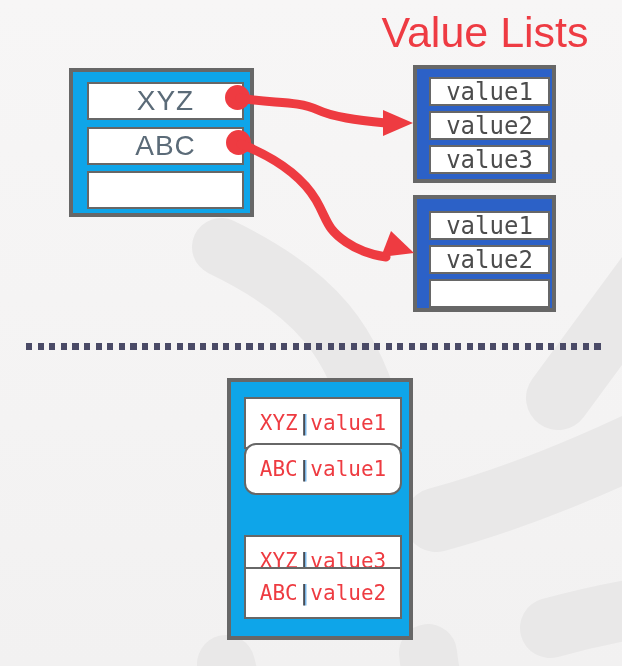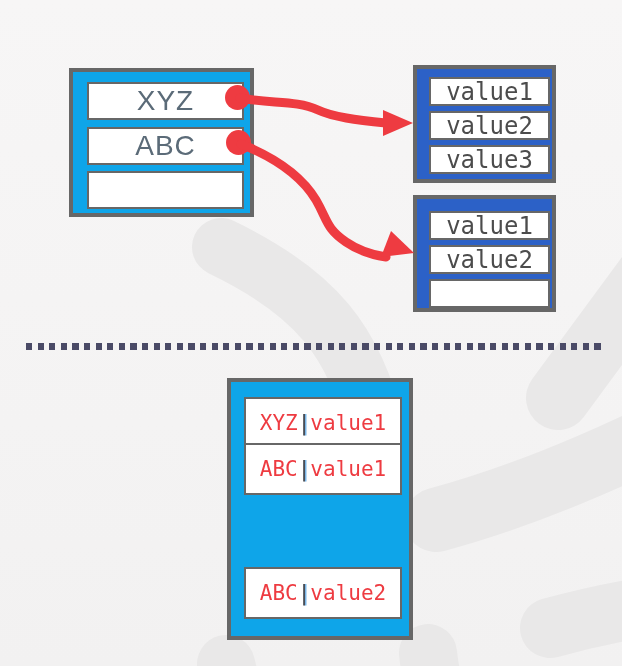--- a/index.html
+++ b/index.html
@@ -70,20 +70,21 @@
     <path d="M 436 520 C 540 492 640 445 730 398" stroke-width="64"></path>
     <path d="M 550 628 C 630 606 700 598 745 598" stroke-width="60"></path>
     <path d="M 428 653 C 432 690 442 715 458 740" stroke-width="58"></path>
     <path d="M 221 247 C 315 292 356 342 376 432" stroke-width="58"></path>
     <path d="M 226 664 L 240 722" stroke-width="58"></path>
   </g>
 </svg>
 
 <div id="content" class="layer">
 
+  <div id="title">Value Lists</div>
 
   <div id="key-box" class="outer-box gray-fill">
     <div class="row" style="top:10px;">
       <span class="key-label">XYZ</span>
     </div>
     <div class="row" style="top:55px;">
       <span class="key-label">ABC</span>
     </div>
     <div class="row" style="top:99px;">
       <span class="key-label"></span>
@@ -116,22 +117,25 @@
       <span class="vlist-label"></span>
     </div>
   </div>
 
   <div id="divider"></div>
 
   <div id="combined-box" class="outer-box gray-fill">
     <div class="row" style="top:15px;">
       <span class="pair"><span>XYZ</span><span class="pipe">|</span><span>value1</span></span>
     </div>
-    <div class="row" style="top:61px;">
+    <div class="row" style="top:61px;border-radius:12px;">
       <span class="pair"><span>ABC</span><span class="pipe">|</span><span>value1</span></span>
+    </div>
+    <div class="row" style="top:153px;">
+      <span class="pair"><span>XYZ</span><span class="pipe">|</span><span>value3</span></span>
     </div>
     <div class="row" style="top:185px;">
       <span class="pair"><span>ABC</span><span class="pipe">|</span><span>value2</span></span>
     </div>
   </div>
 
 </div>
 
 <svg id="arrows" class="layer" viewBox="0 0 622 666" xmlns="http://www.w3.org/2000/svg">
   <g>

